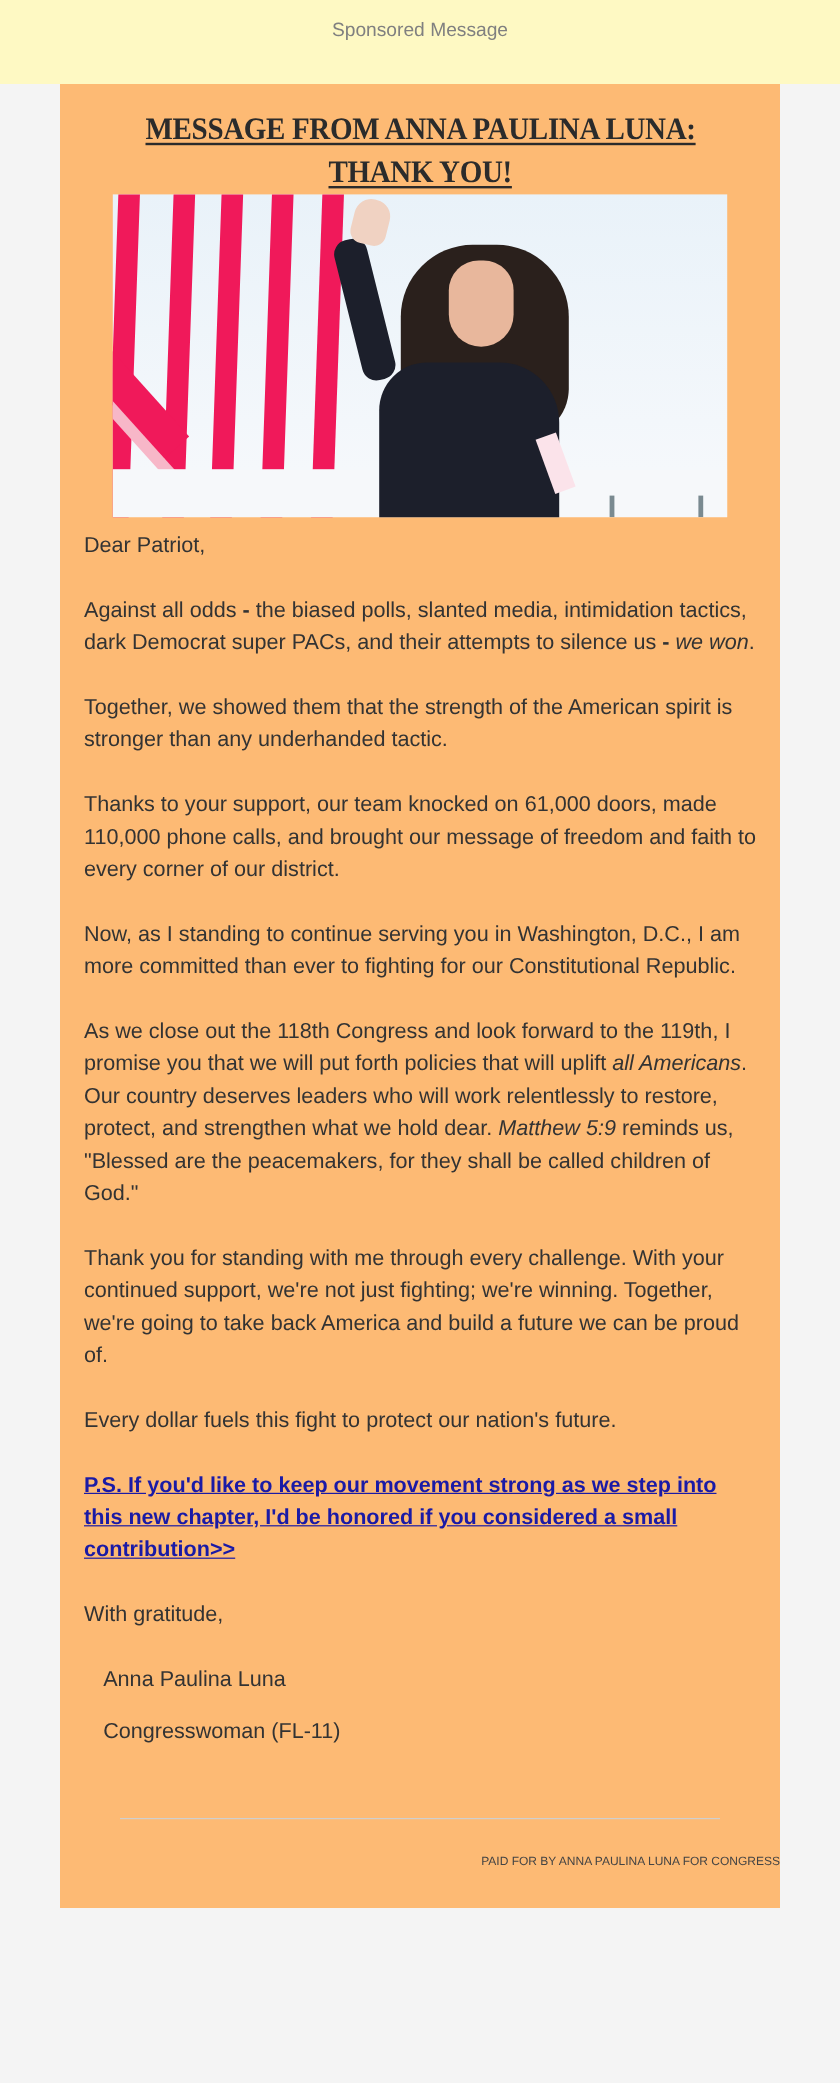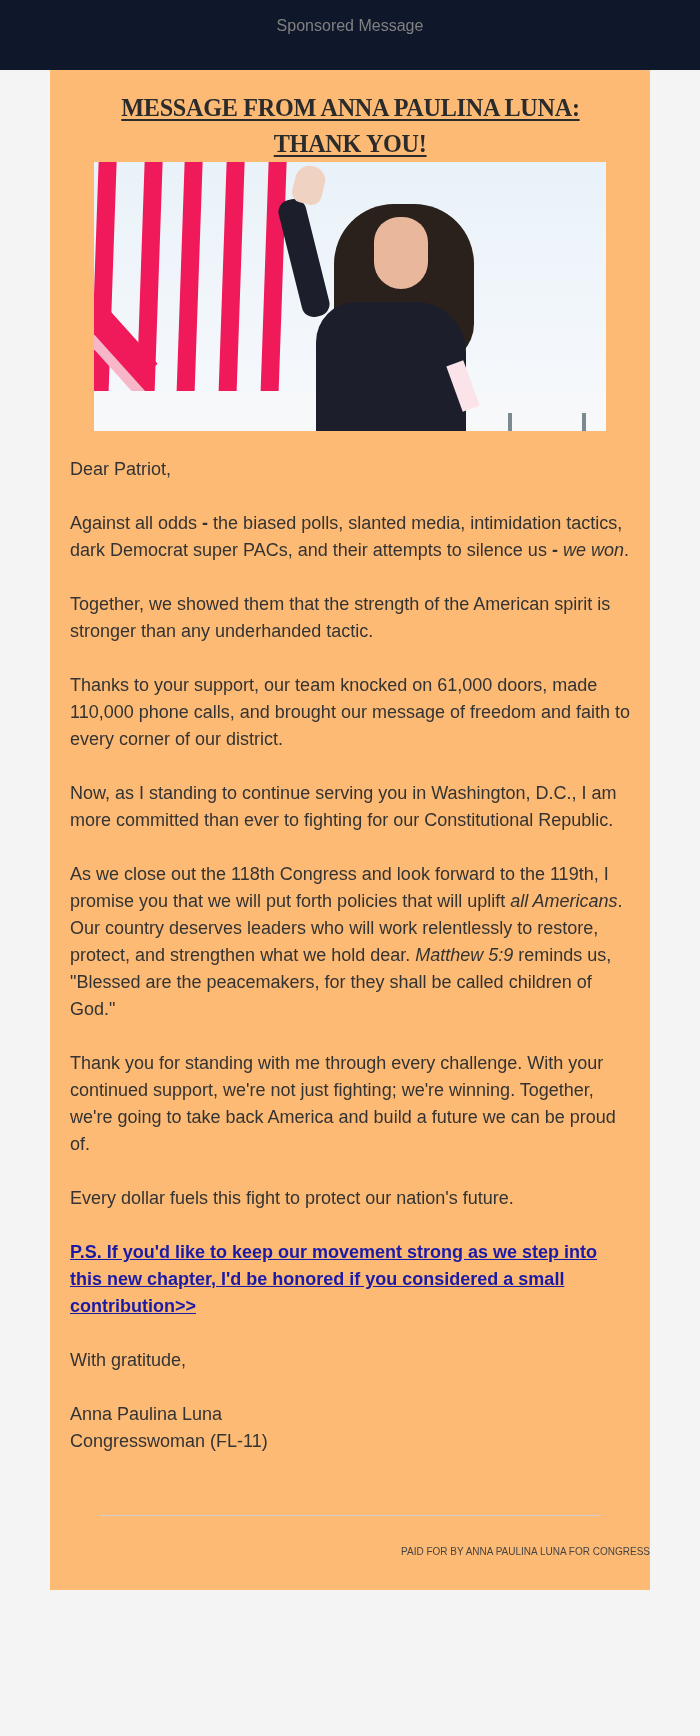--- a/index.html
+++ b/index.html
@@ -1,19 +1,19 @@
 <!DOCTYPE html>
 <html><head>
 <meta charset="utf-8">
 <style>
   * { box-sizing: border-box; margin: 0; padding: 0; }
   html, body { width: 700px; height: 1736px; background: #f4f4f4; overflow: hidden; }
   body { font-family: "Liberation Sans", sans-serif; color: #333333; }
 
-  .top-band { background: #0f172a; height: 70px; width: 700px; text-align: center; }
+  .top-band { background: #fef9c3; height: 70px; width: 700px; text-align: center; }
   .sponsored { display: inline-block; margin-top: 16px; font-size: 16px; color: #808080; line-height: 20px; }
 
   .card { position: absolute; left: 50px; top: 70px; width: 600px; height: 1520px; background: #fdba74; }
 
   .title {
     position: absolute; left: 0; top: 20px; width: 600px; text-align: center;
     font-family: "Liberation Serif", serif; font-weight: bold; font-size: 26px; line-height: 36px;
     color: #2b2b2b; letter-spacing: -0.3px;
   }
   .title span { text-decoration: underline; text-decoration-thickness: 2px; text-underline-offset: 3px; display: inline-block; transform: scaleX(0.93); }
@@ -28,23 +28,23 @@
   .ground { position: absolute; left: 0; bottom: 0; width: 512px; height: 40px; background: #f6f8fa; }
 
   .person-hair { position: absolute; left: 240px; top: 42px; width: 140px; height: 160px; background: #2a201c; border-radius: 60px 60px 40px 50px; }
   .person-face { position: absolute; left: 280px; top: 55px; width: 54px; height: 72px; background: #e8b79c; border-radius: 26px 26px 28px 28px; }
   .person-body { position: absolute; left: 222px; top: 140px; width: 150px; height: 140px; background: #1c1f2b; border-radius: 40px 50px 0 0; }
   .person-arm { position: absolute; left: 196px; top: 36px; width: 28px; height: 120px; background: #1c1f2b; border-radius: 12px; transform: rotate(-14deg); }
   .person-hand { position: absolute; left: 200px; top: 4px; width: 30px; height: 38px; background: #f0d2c2; border-radius: 14px 14px 10px 10px; transform: rotate(14deg); }
   .person-paper { position: absolute; left: 360px; top: 200px; width: 18px; height: 48px; background: #fbe3ea; transform: rotate(-20deg); }
   .pole { position: absolute; bottom: 0; width: 4px; height: 18px; background: #7a8a90; }
 
-  .body-text { position: absolute; left: 20px; top: 386px; width: 562px; font-size: 18px; line-height: 27px; color: #333333; }
+  .body-text { position: absolute; left: 20px; top: 371px; width: 562px; font-size: 18px; line-height: 27px; color: #333333; }
   .body-text p { margin: 0 0 27px 0; }
-  .body-text p.sig { margin: 0; }
+  .body-text p.sig { margin: 16px; }
   .bold-dash { font-weight: bold; }
   .link { color: #1a1aa6; font-weight: bold; text-decoration: underline; }
 
   .divider { position: absolute; left: 50px; top: 1445px; width: 500px; height: 1px; background: #cfcfcf; }
   .footer { position: absolute; left: 0; top: 1475px; width: 600px; text-align: right; font-size: 10px; color: #444444; line-height: 14px; }
 </style>
 </head>
 <body>
 
 <div class="top-band">

